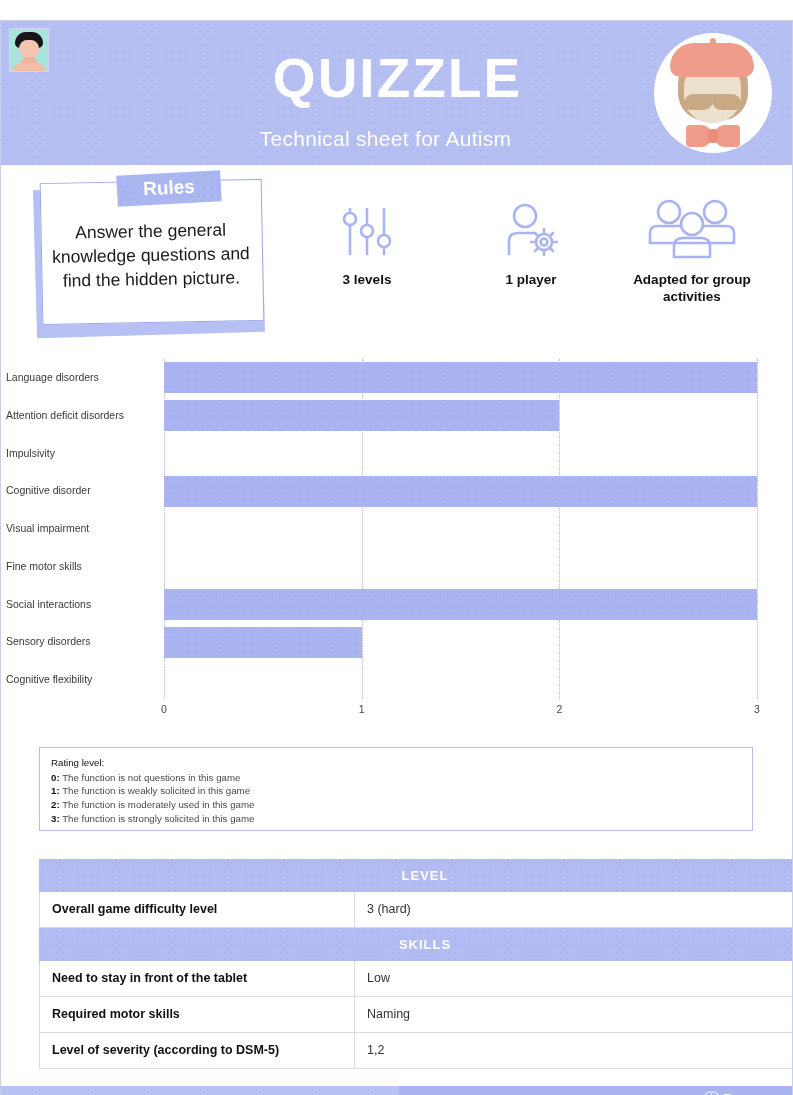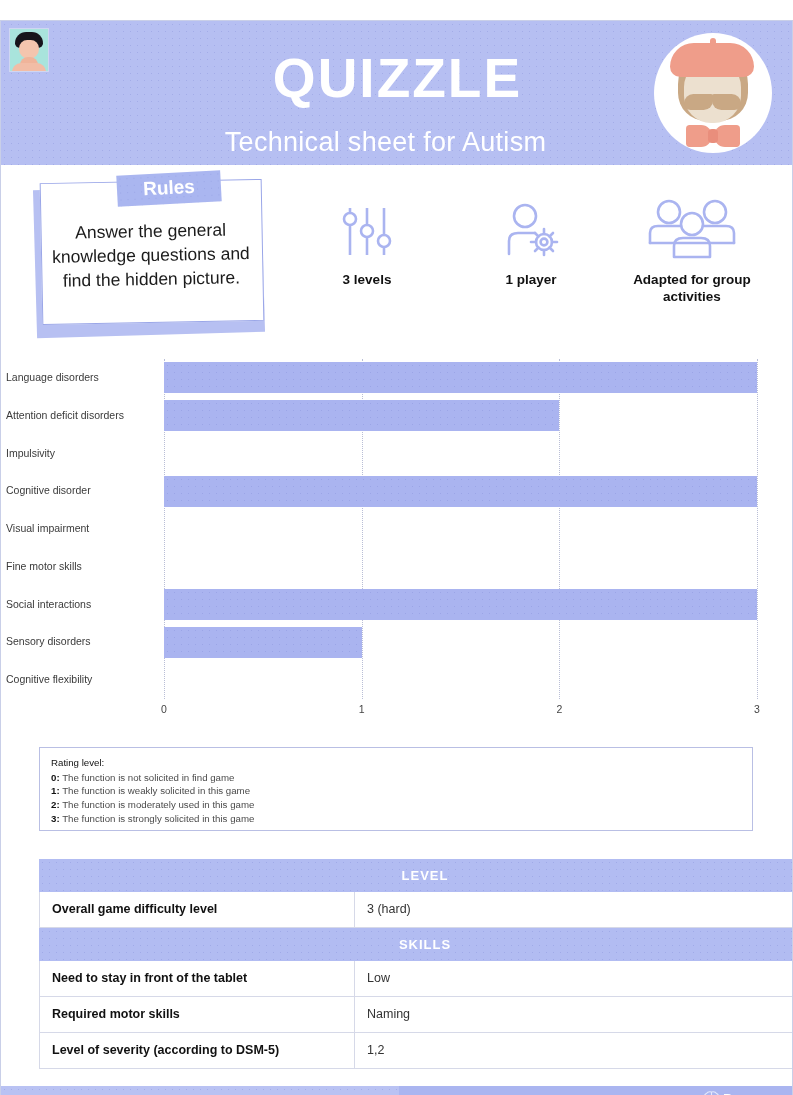--- a/index.html
+++ b/index.html
@@ -32,21 +32,21 @@
     background-color:#b6bff2;
     overflow:hidden;
   }
   .header-title{
     position:absolute;left:0;top:26px;width:793px;text-align:center;
     color:#ffffff;font-size:55px;font-weight:bold;letter-spacing:2px;
     line-height:62px;
   }
   .header-sub{
     position:absolute;left:0;top:106px;width:769px;text-align:center;
-    color:#ffffff;font-size:27px;font-weight:normal;letter-spacing:.3px;
+    color:#ffffff;font-size:21px;font-weight:normal;letter-spacing:.3px;
   }
   
   .thumb{
     position:absolute;left:8px;top:7px;width:38px;height:42px;
     background:#a9e4dc;border:1px solid #cfd6f2;overflow:hidden;
   }
   .thumb .hair{
     position:absolute;left:5px;top:3px;width:28px;height:16px;
     background:#17151b;border-radius:14px 14px 6px 6px;
   }
@@ -283,21 +283,21 @@
           <div class="tick" style="left: 197.667px;">1</div>
           <div class="tick" style="left: 395.333px;">2</div>
           <div class="tick" style="left: 593px;">3</div>
         </div>
     </div>
   </div>
 
   <div class="rating-box">
     <div class="rating-title">Rating level:</div>
     <div id="rating-items">
-        <div><b>0:</b><span> The function is not solicited in find game</span></div>
+        <div><b>0:</b><span> The function is not questions in this game</span></div>
         <div><b>1:</b><span> The function is weakly solicited in this game</span></div>
         <div><b>2:</b><span> The function is moderately used in this game</span></div>
         <div><b>3:</b><span> The function is strongly solicited in this game</span></div>
       </div>
   </div>
 
   <div class="tbl">
     <div class="tbl-band dots">LEVEL</div>
     <div id="level-rows">
         <div class="tbl-row">

